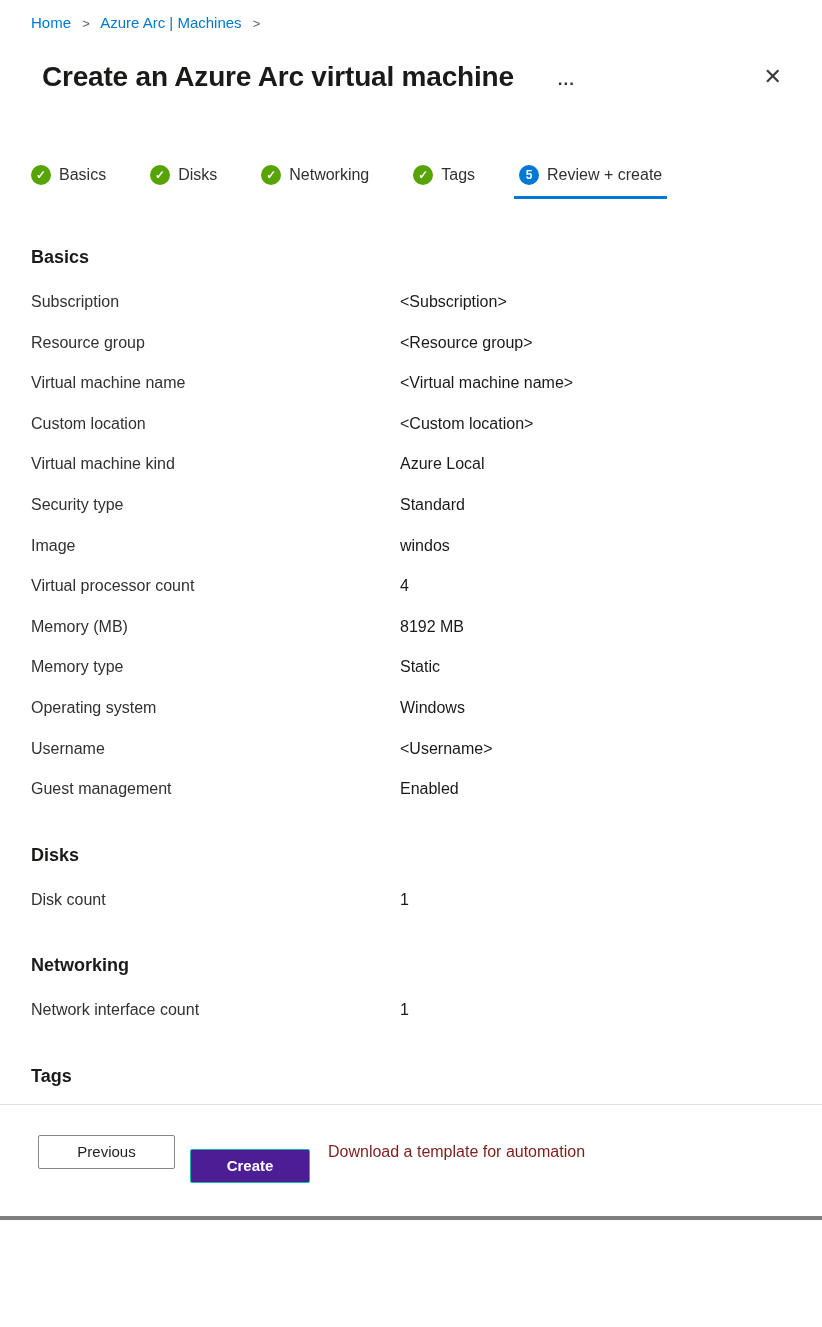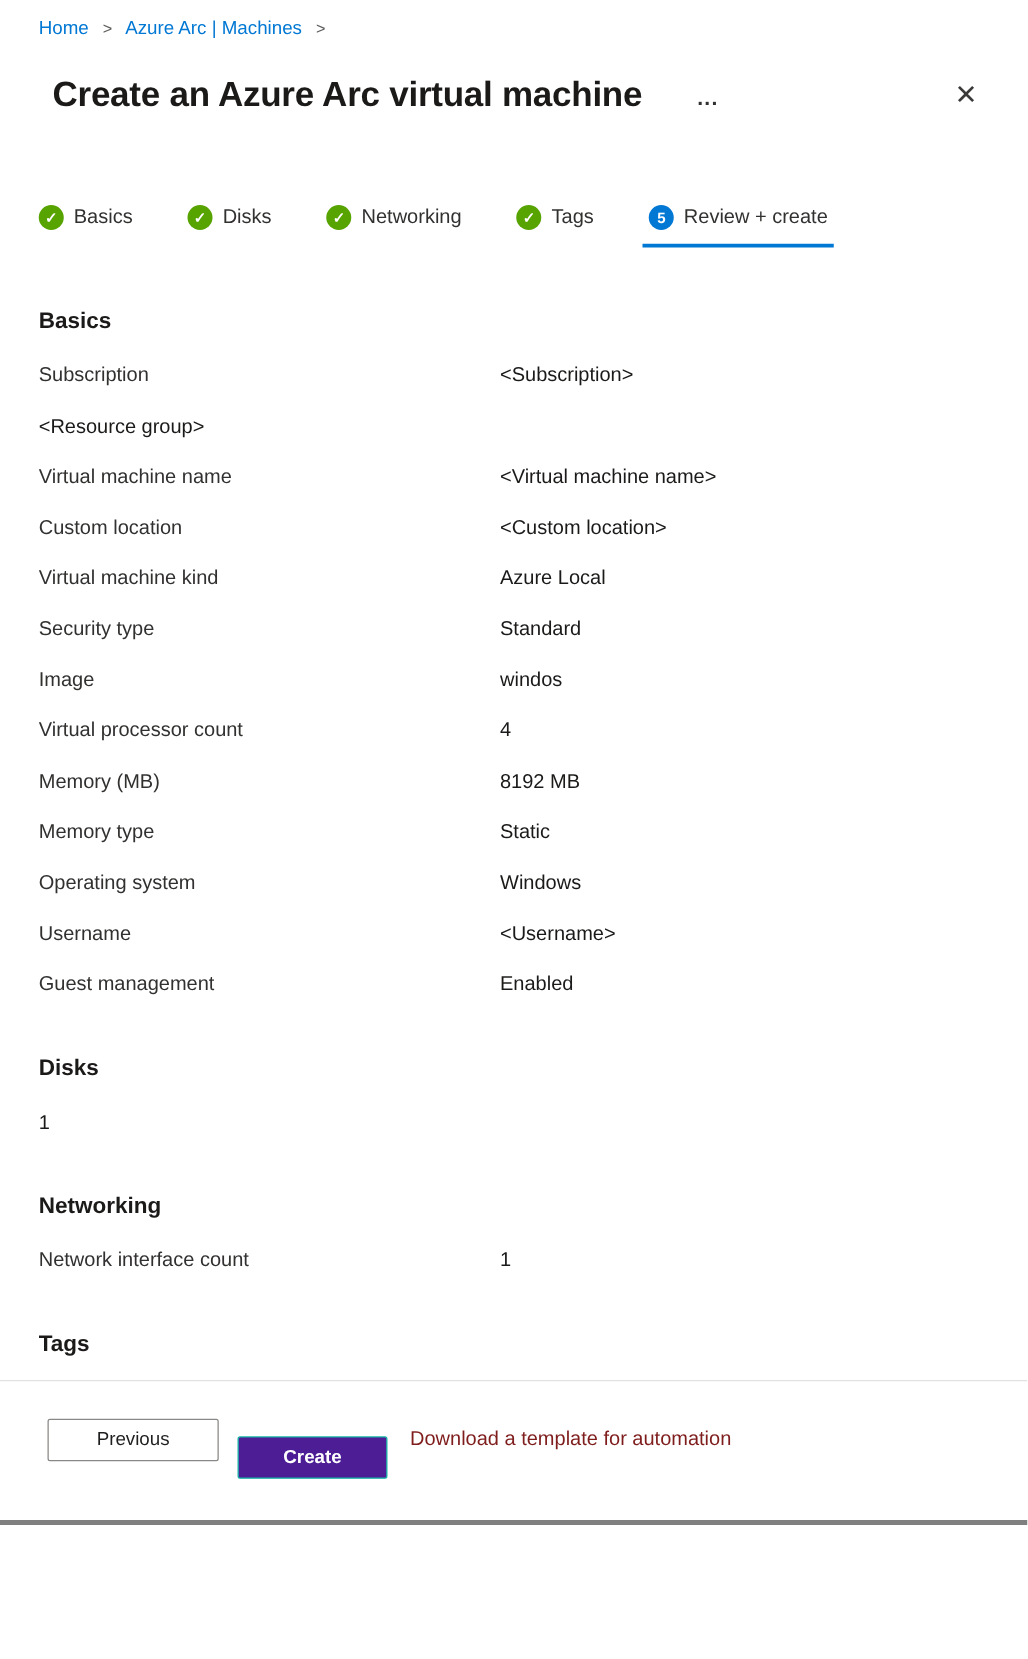--- a/index.html
+++ b/index.html
@@ -112,20 +112,21 @@
     </div>
 
     <section class="section first">
       <h2>Basics</h2>
       <div class="rows">
         <div class="row">
           <div class="row-label">Subscription</div>
           <div class="row-value">&lt;Subscription&gt;</div>
         </div>
         <div class="row">
+          <div class="row-label">Resource group</div>
           <div class="row-value">&lt;Resource group&gt;</div>
         </div>
         <div class="row">
           <div class="row-label">Virtual machine name</div>
           <div class="row-value">&lt;Virtual machine name&gt;</div>
         </div>
         <div class="row">
           <div class="row-label">Custom location</div>
           <div class="row-value">&lt;Custom location&gt;</div>
         </div>
@@ -165,20 +166,21 @@
           <div class="row-label">Guest management</div>
           <div class="row-value">Enabled</div>
         </div>
       </div>
     </section>
 
     <section class="section">
       <h2>Disks</h2>
       <div class="rows">
         <div class="row">
+          <div class="row-label">Disk count</div>
           <div class="row-value">1</div>
         </div>
       </div>
     </section>
 
     <section class="section">
       <h2>Networking</h2>
       <div class="rows">
         <div class="row">
           <div class="row-label">Network interface count</div>

